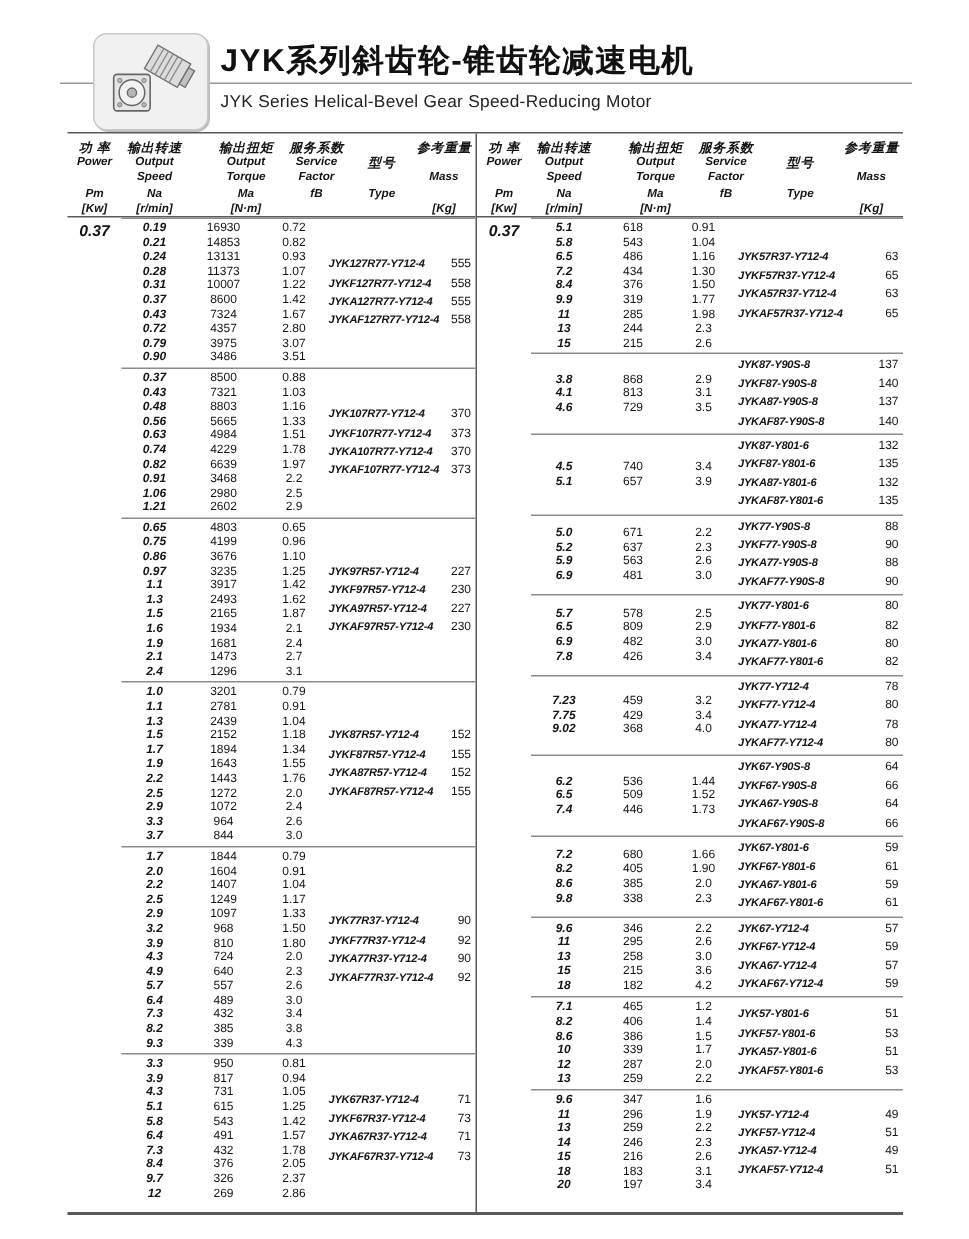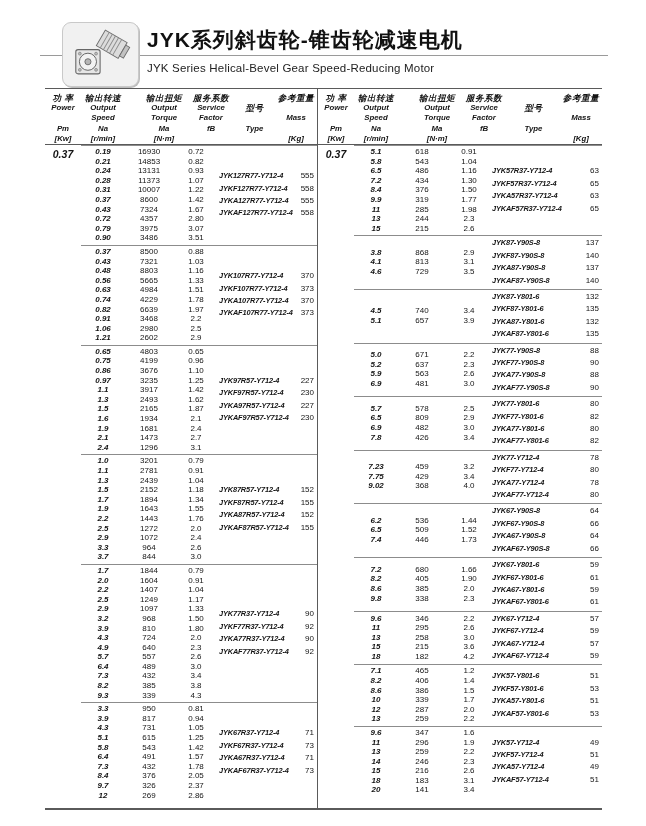--- a/index.html
+++ b/index.html
@@ -1106,21 +1106,21 @@
                 <div class="cell torque">216</div>
                 <div class="cell factor">2.6</div>
               </div>
               <div class="drow">
                 <div class="cell speed">18</div>
                 <div class="cell torque">183</div>
                 <div class="cell factor">3.1</div>
               </div>
               <div class="drow">
                 <div class="cell speed">20</div>
-                <div class="cell torque">141</div>
+                <div class="cell torque">197</div>
                 <div class="cell factor">3.4</div>
               </div>
             </div>
             <div class="types">
               <div class="type-line">
                 <div class="tname">JYK57-Y712-4</div>
                 <div class="tmass">49</div>
               </div>
               <div class="type-line">
                 <div class="tname">JYKF57-Y712-4</div>

